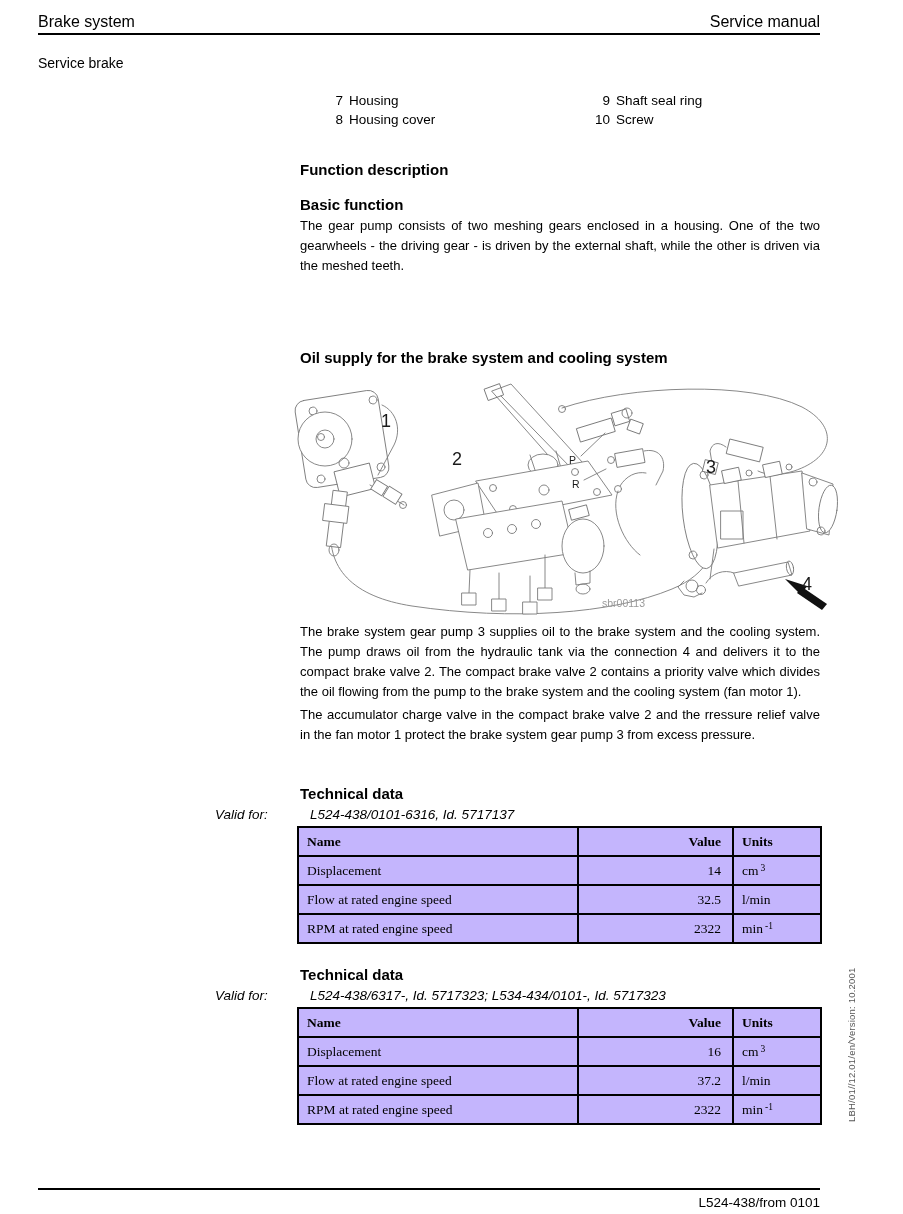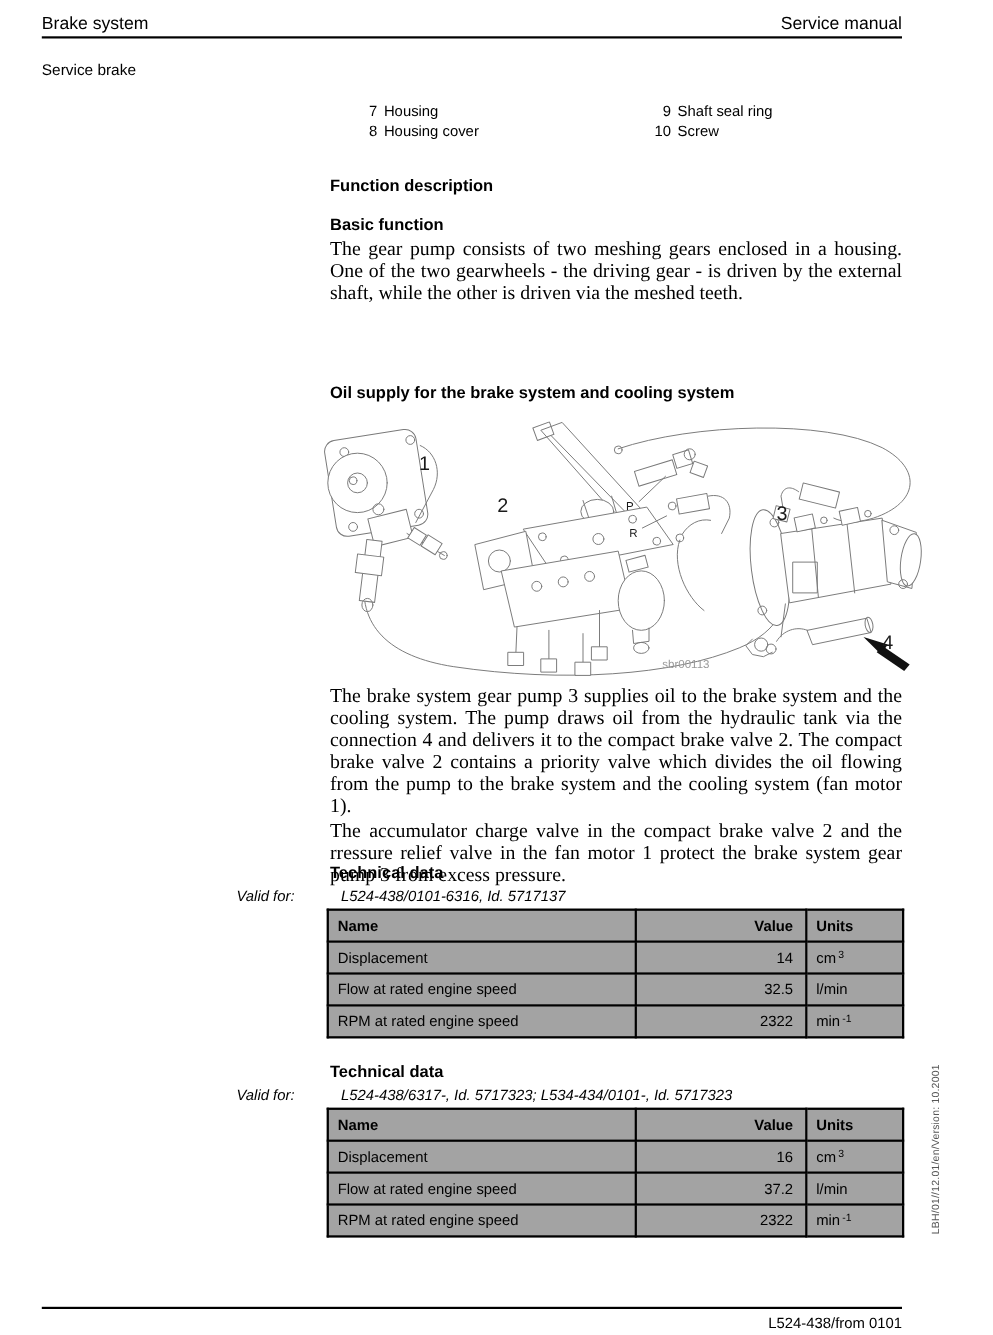--- a/index.html
+++ b/index.html
@@ -25,29 +25,29 @@
     display:grid;grid-template-columns:43px 206px 49px auto;column-gap:6px;
     font-size:13.5px;line-height:18.5px;
   }
   .parts .num{text-align:right;}
 
   
   .h1{font-size:15px;font-weight:bold;line-height:18px;}
 
   
   .para{left:300px;width:520px;}
-  .para p{margin:0 0 3px 0;font-size:18px;line-height:20px;text-align:justify;font-family:Liberation Serif, serif;}
+  .para p{margin:0 0 3px 0;font-size:13px;line-height:20px;text-align:justify;}
 
   
   .validrow{left:0;top:0;width:903px;font-size:13.5px;font-style:italic;line-height:17px;}
   .validrow .vlabel{position:absolute;left:215px;}
   .validrow .vvalue{position:absolute;left:310px;}
 
   
-  table.tech{border-collapse:collapse;table-layout:fixed;width:523px;background:#a3a3a3;}
+  table.tech{border-collapse:collapse;table-layout:fixed;width:523px;background:#c4b5fd;font-family:Liberation Serif, serif;}
   table.tech td,table.tech th{
     border:2px solid #000;height:27px;font-size:13.5px;
     padding:0 8px;vertical-align:middle;
   }
   table.tech th{font-weight:bold;text-align:left;}
   table.tech .val{text-align:right;padding-right:11px;}
   sup.u{font-size:9.5px;vertical-align:4px;margin-left:2px;}
 
   
   .side-note{

